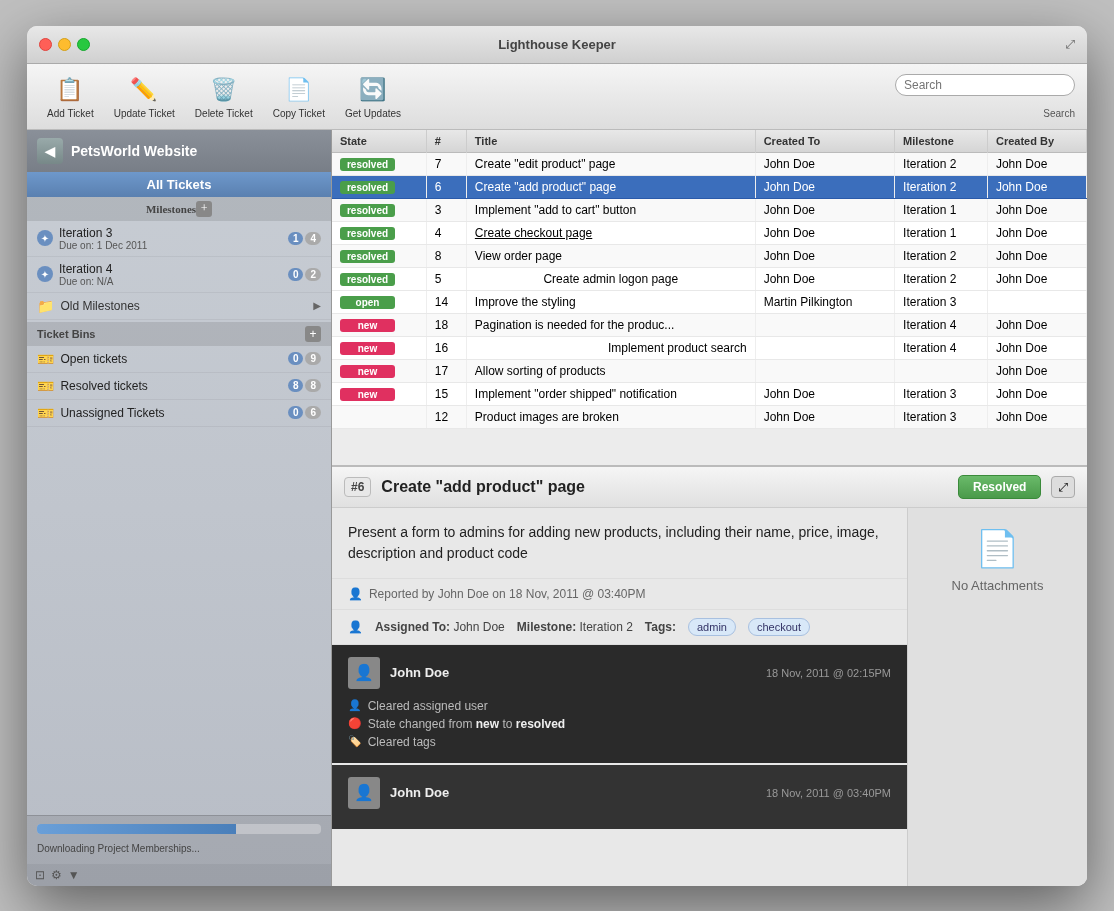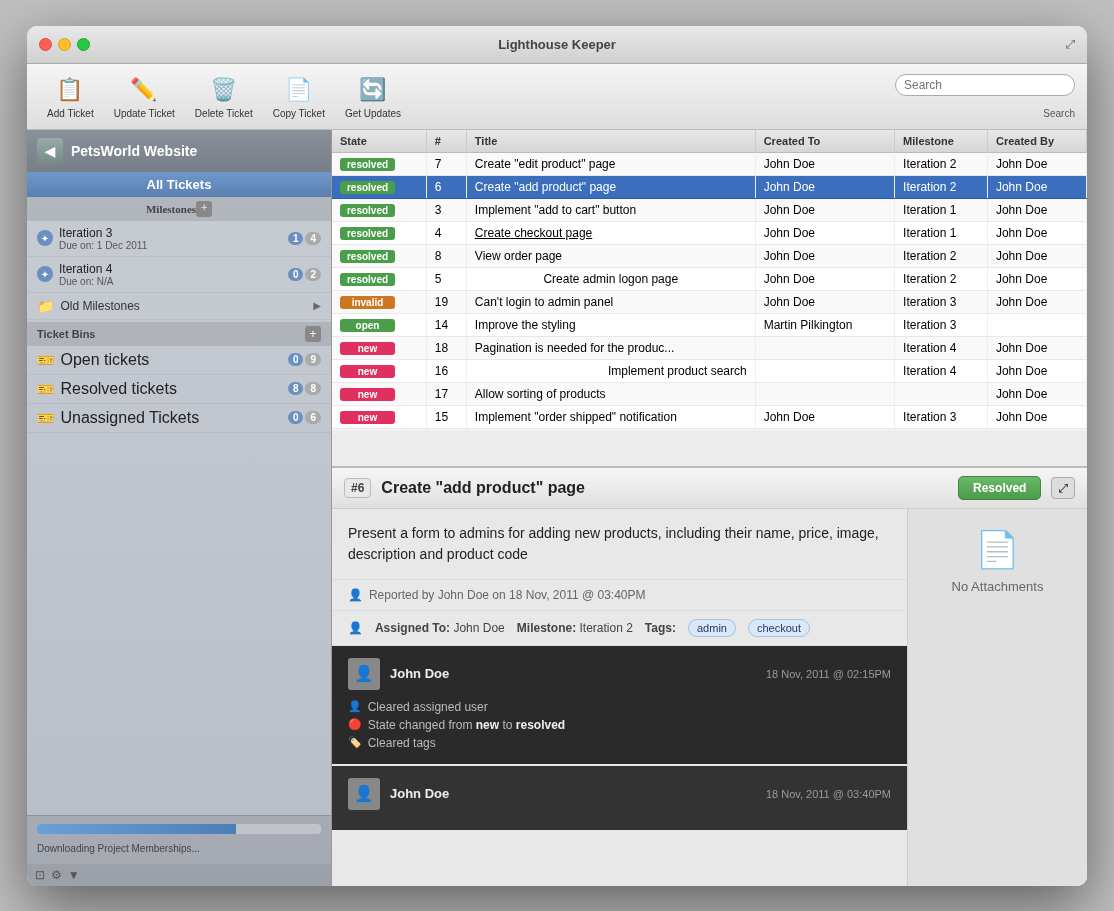--- a/index.html
+++ b/index.html
@@ -227,21 +227,21 @@
     }
     .bin-item {
       display: flex;
       align-items: center;
       padding: 5px 10px;
       gap: 6px;
       cursor: pointer;
       border-bottom: 1px solid rgba(0,0,0,0.05);
     }
     .bin-icon { font-size: 14px; color: #555; }
-    .bin-label { flex: 1; font-size: 16px; color: #222; }
+    .bin-label { flex: 1; font-size: 12px; color: #222; }
     .activity-section {
       margin-top: auto;
       background: rgba(0,0,0,0.1);
       border-top: 1px solid rgba(0,0,0,0.15);
     }
     .activity-header {
       padding: 4px 10px;
       font-size: 11px;
       font-weight: 700;
       color: #444;
@@ -667,28 +667,20 @@
                 <td>John Doe</td>
                 <td>Iteration 2</td>
                 <td>John Doe</td>
               </tr>
               <tr class="row-odd">
                 <td><span class="state-badge state-resolved">resolved</span></td>
                 <td>5</td>
                 <td style="max-width: 240px; text-align: center;">Create admin logon page</td>
                 <td>John Doe</td>
                 <td>Iteration 2</td>
-                <td>John Doe</td>
-              </tr>
-              <tr class="row-even">
-                <td><span class="state-badge state-invalid">invalid</span></td>
-                <td>19</td>
-                <td style="max-width: 240px;">Can't login to admin panel</td>
-                <td>John Doe</td>
-                <td>Iteration 3</td>
                 <td>John Doe</td>
               </tr>
               <tr class="row-odd">
                 <td><span class="state-badge state-open">open</span></td>
                 <td>14</td>
                 <td style="max-width: 240px;">Improve the styling</td>
                 <td>Martin Pilkington</td>
                 <td>Iteration 3</td>
                 <td></td>
               </tr>

